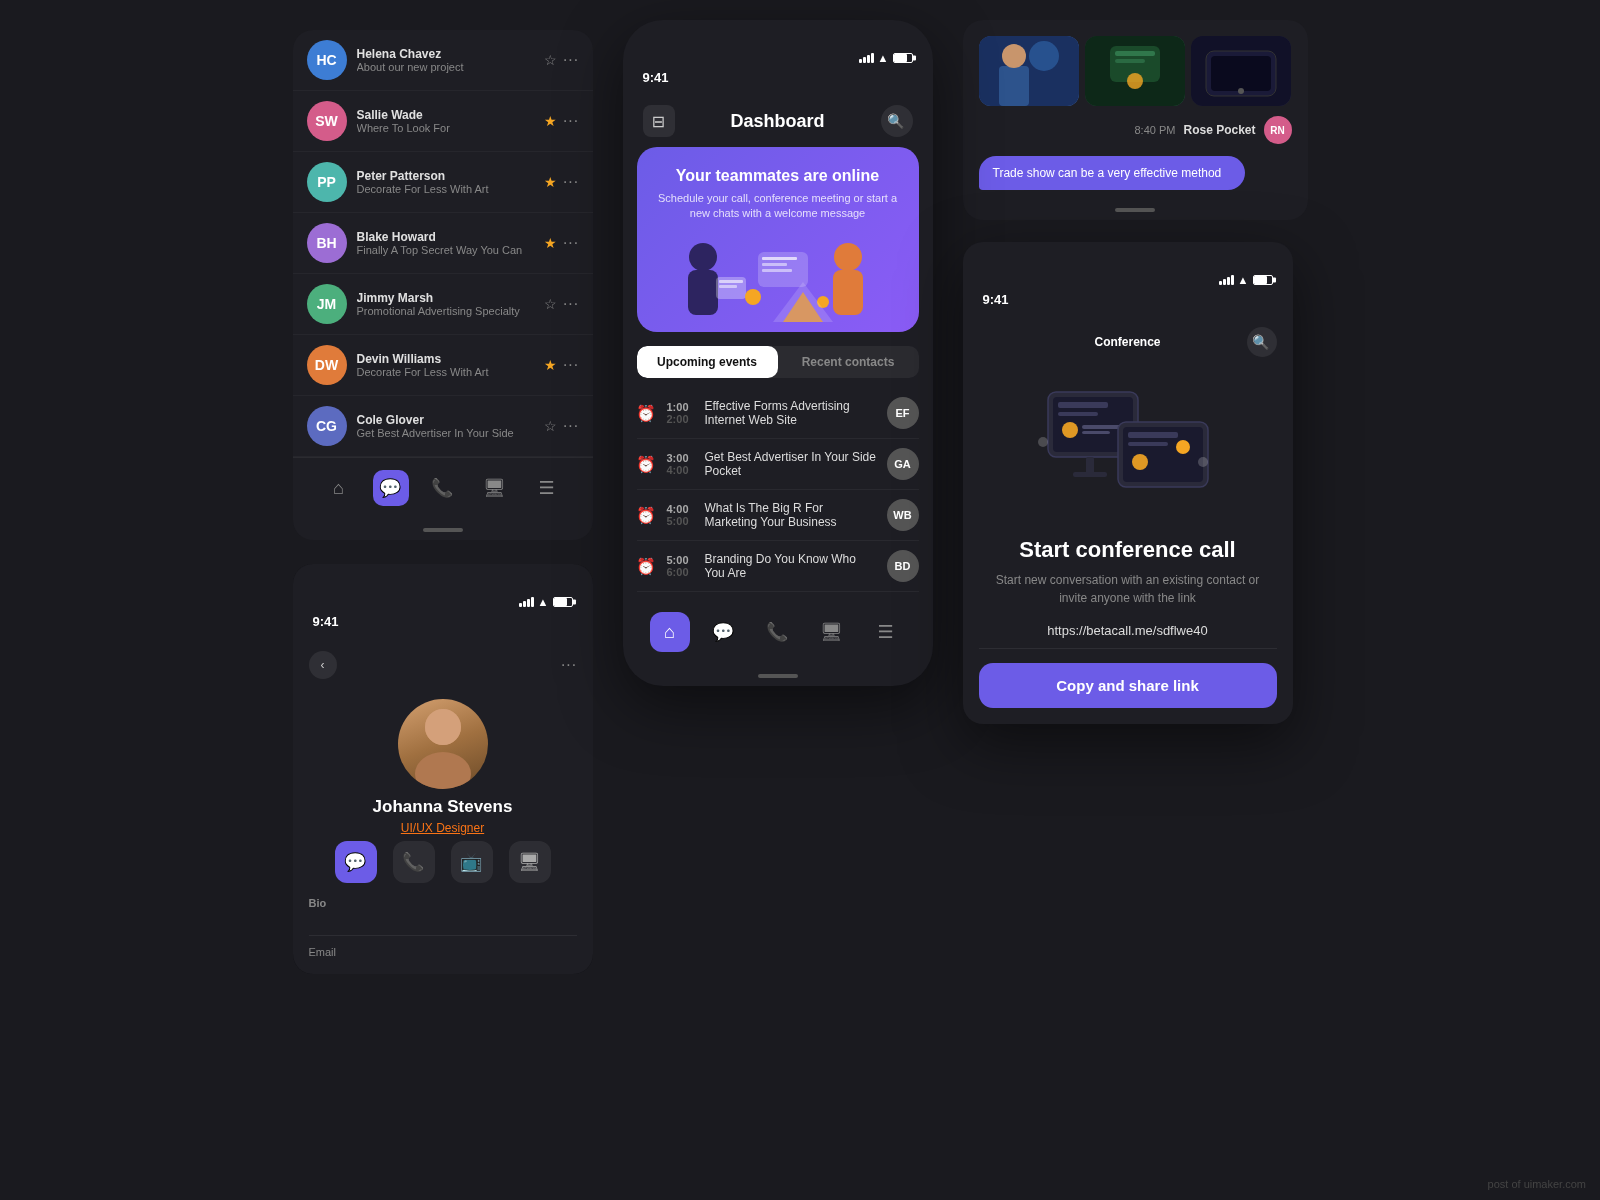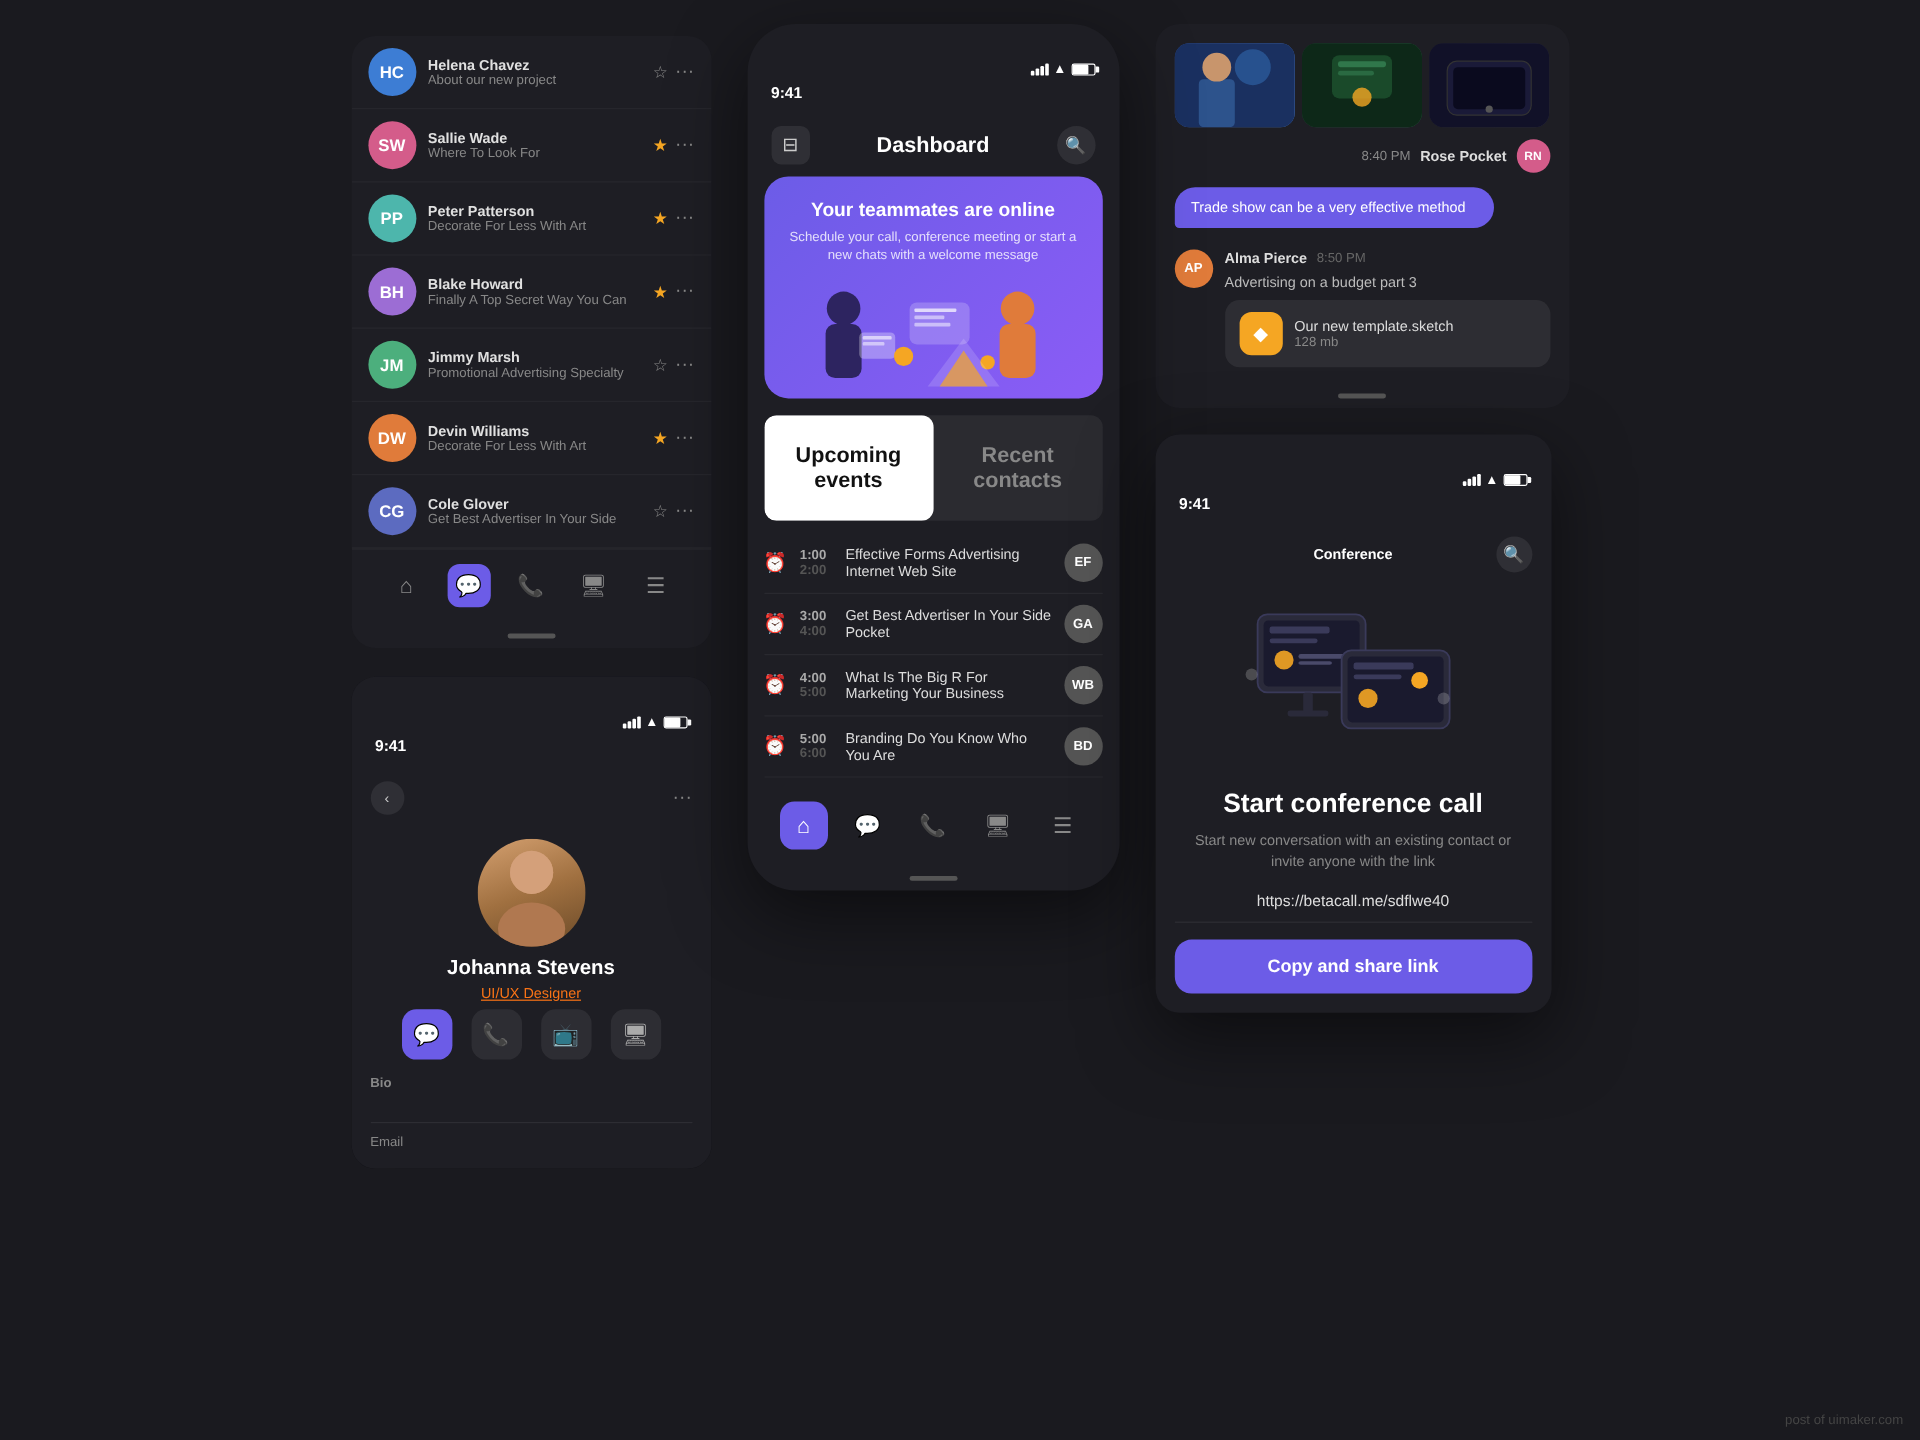--- a/index.html
+++ b/index.html
@@ -149,22 +149,22 @@
       height: 100px;
       display: flex; align-items: flex-end; justify-content: center;
     }
 
     .tabs-row {
       display: flex; margin: 0 14px 10px;
       background: rgba(255,255,255,0.06);
       border-radius: 10px; overflow: hidden;
     }
     .tab-btn {
-      flex: 1; padding: 23px 6px; text-align: center;
-      font-size: 18px; font-weight: 600; cursor: pointer;
+      flex: 1; padding: 9px 6px; text-align: center;
+      font-size: 12px; font-weight: 600; cursor: pointer;
       color: #888; border-radius: 10px;
     }
     .tab-btn.active { background: #fff; color: #111; }
 
     .event-list { padding: 0 14px; }
     .event-item {
       display: flex; align-items: center; gap: 10px;
       padding: 9px 0;
       border-bottom: 1px solid rgba(255,255,255,0.05);
     }
@@ -701,39 +701,20 @@
     <div class="chat-meta">
       <span class="chat-time">8:40 PM</span>
       <span class="chat-sender">Rose Pocket</span>
       <div class="chat-sender-avatar">RN</div>
     </div>
 
     <div class="chat-bubble-row">
       <div class="chat-bubble">Trade show can be a very effective method</div>
     </div>
 
-    <div class="chat-msg2">
-      <div class="chat-msg2-row">
-        <div class="chat-msg2-avatar">AP</div>
-        <div class="chat-msg2-content">
-          <div class="chat-msg2-header">
-            <span class="chat-msg2-name">Alma Pierce</span>
-            <span class="chat-msg2-time">8:50 PM</span>
-          </div>
-          <div class="chat-msg2-text">Advertising on a budget part 3</div>
-          <div class="file-attachment">
-            <div class="file-icon">◆</div>
-            <div class="file-info">
-              <div class="file-name">Our new template.sketch</div>
-              <div class="file-size">128 mb</div>
-            </div>
-          </div>
-        </div>
-      </div>
-    </div>
 
     <div class="scroll-indicator2">
         <div class="scroll-dot"></div>
       </div>
   </div>
 
   <div class="panel-conference phone-mock">
     <div class="status-bar">
       <span class="status-bar-time">9:41</span>
       <div class="status-icons">

